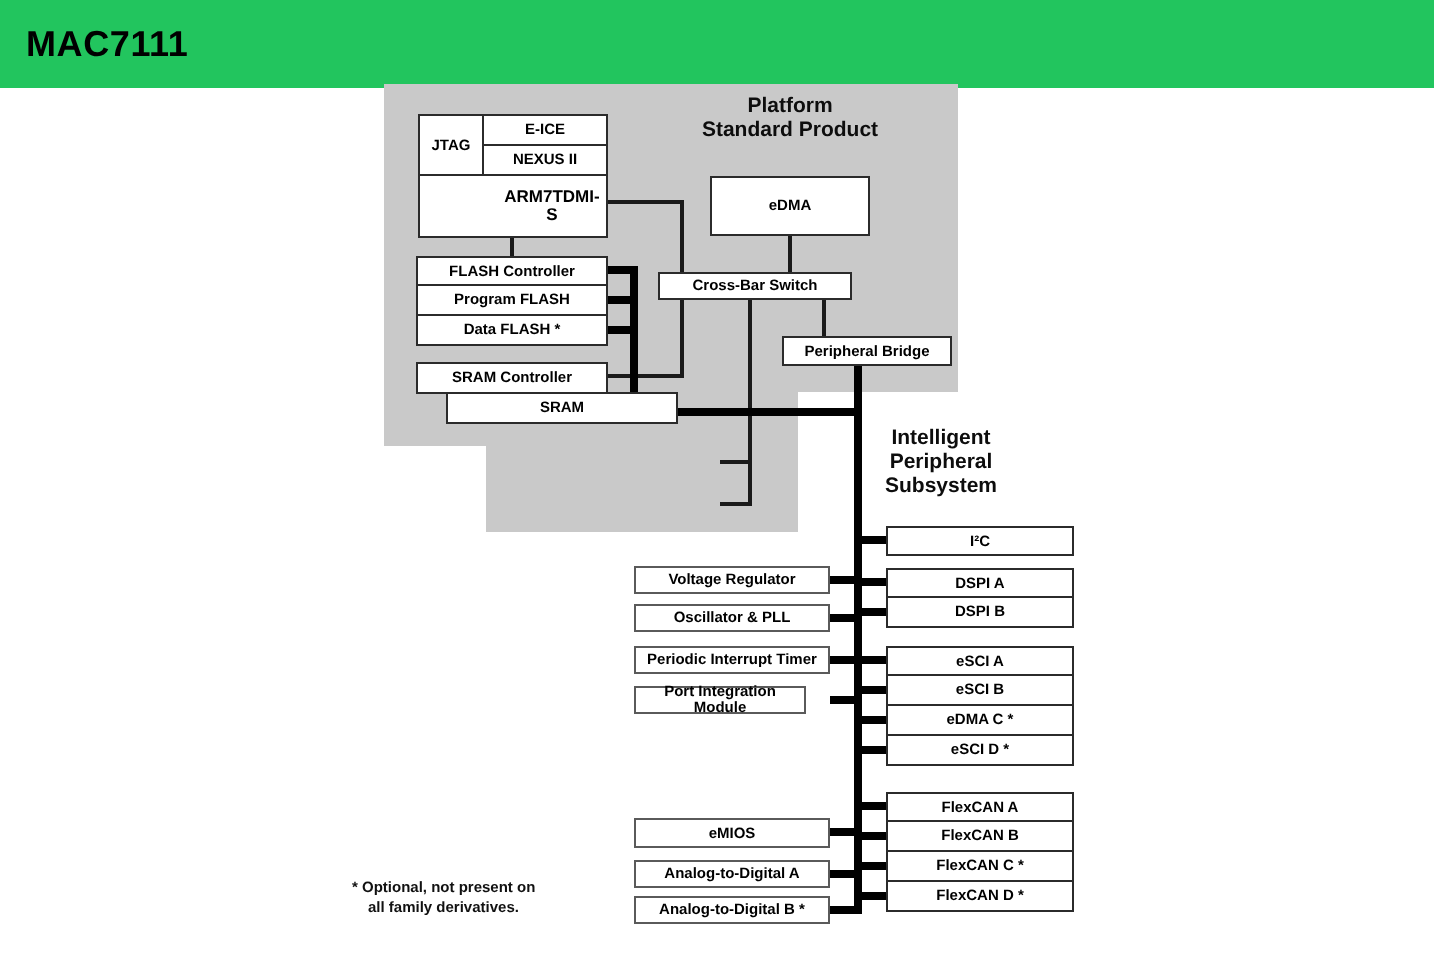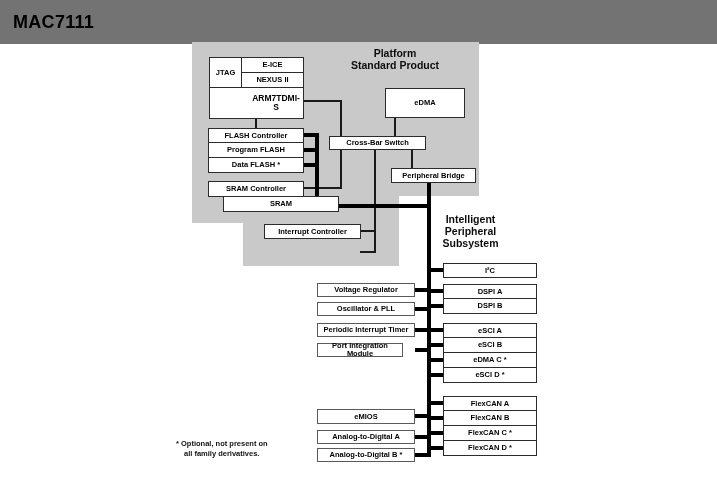--- a/index.html
+++ b/index.html
@@ -1,18 +1,18 @@
 <!DOCTYPE html>
 <html><head>
 <meta charset="utf-8">
 <style>
   html,body{margin:0;padding:0;background:#fff;}
   .stage{position:relative;width:717px;height:480px;background:#ffffff;
          font-family:"Liberation Sans",sans-serif;overflow:hidden;color:#000;}
-  .titlebar{position:absolute;left:0;top:0;width:717px;height:44px;background:#737373;
+  .titlebar{position:absolute;left:0;top:0;width:717px;height:44px;background:#22c55e;
             display:flex;align-items:center;}
   .titlebar .t{font-weight:bold;font-size:18px;margin-left:13px;letter-spacing:.3px;}
   .gray{position:absolute;background:#c9c9c9;}
   .b{position:absolute;background:#ffffff;border:1px solid #2b2b2b;box-sizing:border-box;
      display:flex;align-items:center;justify-content:center;text-align:center;
      font-weight:bold;font-size:7.5px;line-height:1.05;padding:0 1px;}
   .lb{border-color:#5a5a5a;}
   .hdr{position:absolute;font-weight:bold;font-size:10.5px;text-align:center;line-height:1.15;color:#0d0d0d;}
   .ln{position:absolute;background:#1a1a1a;}
   .tln{position:absolute;background:#000;}
@@ -82,24 +82,23 @@
 
   <div class="b" style="left:209px;top:57px;width:33px;height:31px;">JTAG</div>
   <div class="b" style="left:241px;top:57px;width:63px;height:16px;">E-ICE</div>
   <div class="b" style="left:241px;top:72px;width:63px;height:16px;">NEXUS II</div>
   <div class="b" style="left:209px;top:87px;width:95px;height:32px;font-size:8.5px;padding-left:40px;">ARM7TDMI-S</div>
   <div class="b" style="left:208px;top:128px;width:96px;height:15px;">FLASH Controller</div>
   <div class="b" style="left:208px;top:142px;width:96px;height:16px;">Program FLASH</div>
   <div class="b" style="left:208px;top:157px;width:96px;height:16px;">Data FLASH *</div>
   <div class="b" style="left:208px;top:181px;width:96px;height:16px;">SRAM Controller</div>
   <div class="b" style="left:223px;top:196px;width:116px;height:16px;">SRAM</div>
-  <div class="b" style="left:355px;top:88px;width:80px;height:30px;margin-left:30px;">eDMA</div>
+  <div class="b" style="left:355px;top:88px;width:80px;height:30px;">eDMA</div>
   <div class="b" style="left:329px;top:136px;width:97px;height:14px;">Cross-Bar Switch</div>
   <div class="b" style="left:391px;top:168px;width:85px;height:15px;">Peripheral Bridge</div>
-  <div class="b" style="left:264px;top:224px;width:97px;height:15px;">Interrupt Controller</div>
 
   <div class="b lb" style="left:317px;top:283px;width:98px;height:14px;">Voltage Regulator</div>
   <div class="b lb" style="left:317px;top:302px;width:98px;height:14px;">Oscillator &amp; PLL</div>
   <div class="b lb" style="left:317px;top:323px;width:98px;height:14px;">Periodic Interrupt Timer</div>
   <div class="b lb" style="left:317px;top:343px;width:86px;height:14px;">Port Integration Module</div>
   <div class="b lb" style="left:317px;top:409px;width:98px;height:15px;">eMIOS</div>
   <div class="b lb" style="left:317px;top:430px;width:98px;height:14px;">Analog-to-Digital A</div>
   <div class="b lb" style="left:317px;top:448px;width:98px;height:14px;">Analog-to-Digital B *</div>
 
   <div class="b" style="left:443px;top:263px;width:94px;height:15px;">I²C</div>

